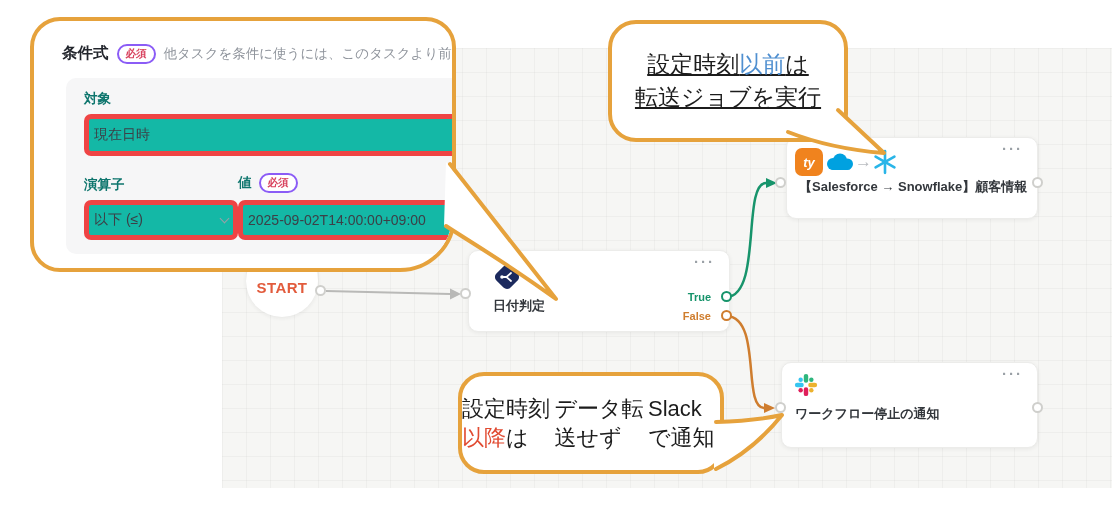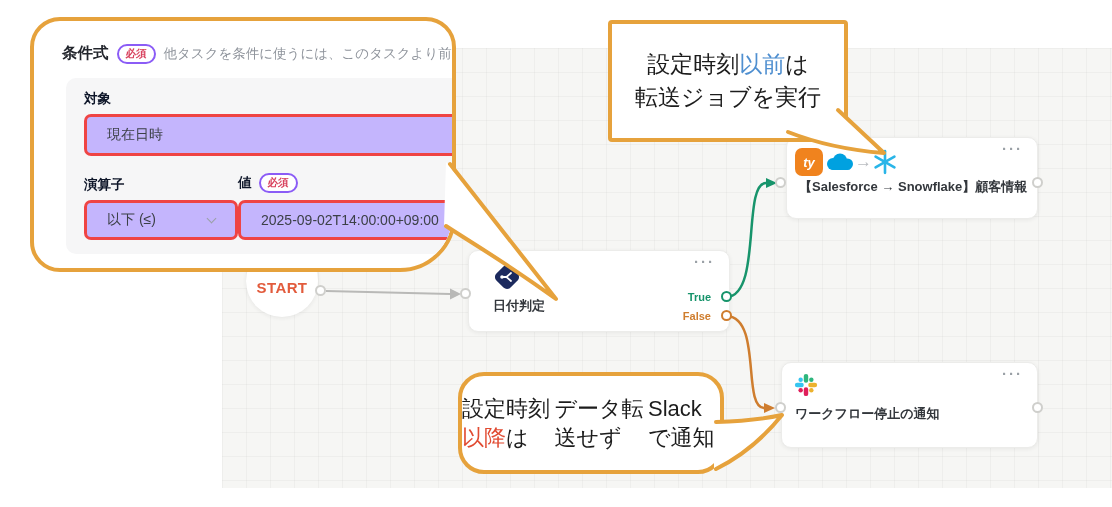--- a/index.html
+++ b/index.html
@@ -48,38 +48,38 @@
     font-weight:700; font-size:15px; letter-spacing:.4px; }
 
   
   .dot { position:absolute; width:11px; height:11px; border-radius:50%; background:#fff;
     border:2px solid #cfcfcc; z-index:3; }
   .dot-true { border-color:#17946B; } .dot-false { border-color:#CF7D2E; }
 
   
   .bubble { position:absolute; background:#fff; border:4px solid #E6A23C; z-index:6; }
   #bubble-cond { left:30px; top:17px; width:426px; height:255px; border-radius:30px 30px 56px 30px; overflow:hidden; }
-  #bubble-top { left:608px; top:20px; width:240px; height:122px; border-radius:4px;
+  #bubble-top { left:608px; top:20px; width:240px; height:122px; border-radius:28px;
     display:flex; flex-direction:column; align-items:center; justify-content:center;
-    font-size:23px; line-height:33px; color:#1c1c1c; font-weight:500; }
+    font-size:23px; line-height:33px; color:#1c1c1c; font-weight:500;text-decoration:underline; }
   #bubble-bottom { left:458px; top:372px; width:266px; height:102px; border-radius:26px;
     display:flex; flex-direction:row; align-items:center; justify-content:center;
     font-size:22px; line-height:29px; color:#1c1c1c; font-weight:500; }
   .hl-blue { color:#4F8FD0; } .hl-red { color:#E14B32; }
 
   
   .cond-head { position:absolute; left:28px; top:22px; display:flex; align-items:center; gap:8px; white-space:nowrap; }
   .cond-title { font-size:15.5px; font-weight:700; color:#23262d; }
   .req { border:2px solid #8b5cf6; color:#D8405C; border-radius:10px; font-size:10.5px;
     font-weight:700; padding:1px 7px; background:#fff; white-space:nowrap; }
   .cond-desc { font-size:13.5px; color:#8e939b; }
   .cond-panel { position:absolute; left:32px; top:57px; width:520px; height:176px; background:#f6f6f7; border-radius:10px; }
-  .f-label { position:absolute; font-size:13.5px; font-weight:700; color:#0f172a; }
-  .inp { position:absolute; background:#c4b5fd; border:3px solid #ef4444; border-radius:7px;
-    display:flex; align-items:center; padding:0 20px; font-size:14px; color:#3c4047; }
+  .f-label { position:absolute; font-size:13.5px; font-weight:700; color:#0f766e; }
+  .inp { position:absolute; background:#14b8a6; border:5px solid #ef4444; border-radius:7px;
+    display:flex; align-items:center; padding:0 5px; font-size:14px; color:#3c4047; }
   .chev { width:7px; height:7px; border-right:1.8px solid #9aa0a6; border-bottom:1.8px solid #9aa0a6;
     transform:rotate(45deg); margin-left:auto; margin-top:-3px; }
 </style>
 </head>
 <body>
 
 <div class="stage">
 
   <div class="canvas"></div>
 

